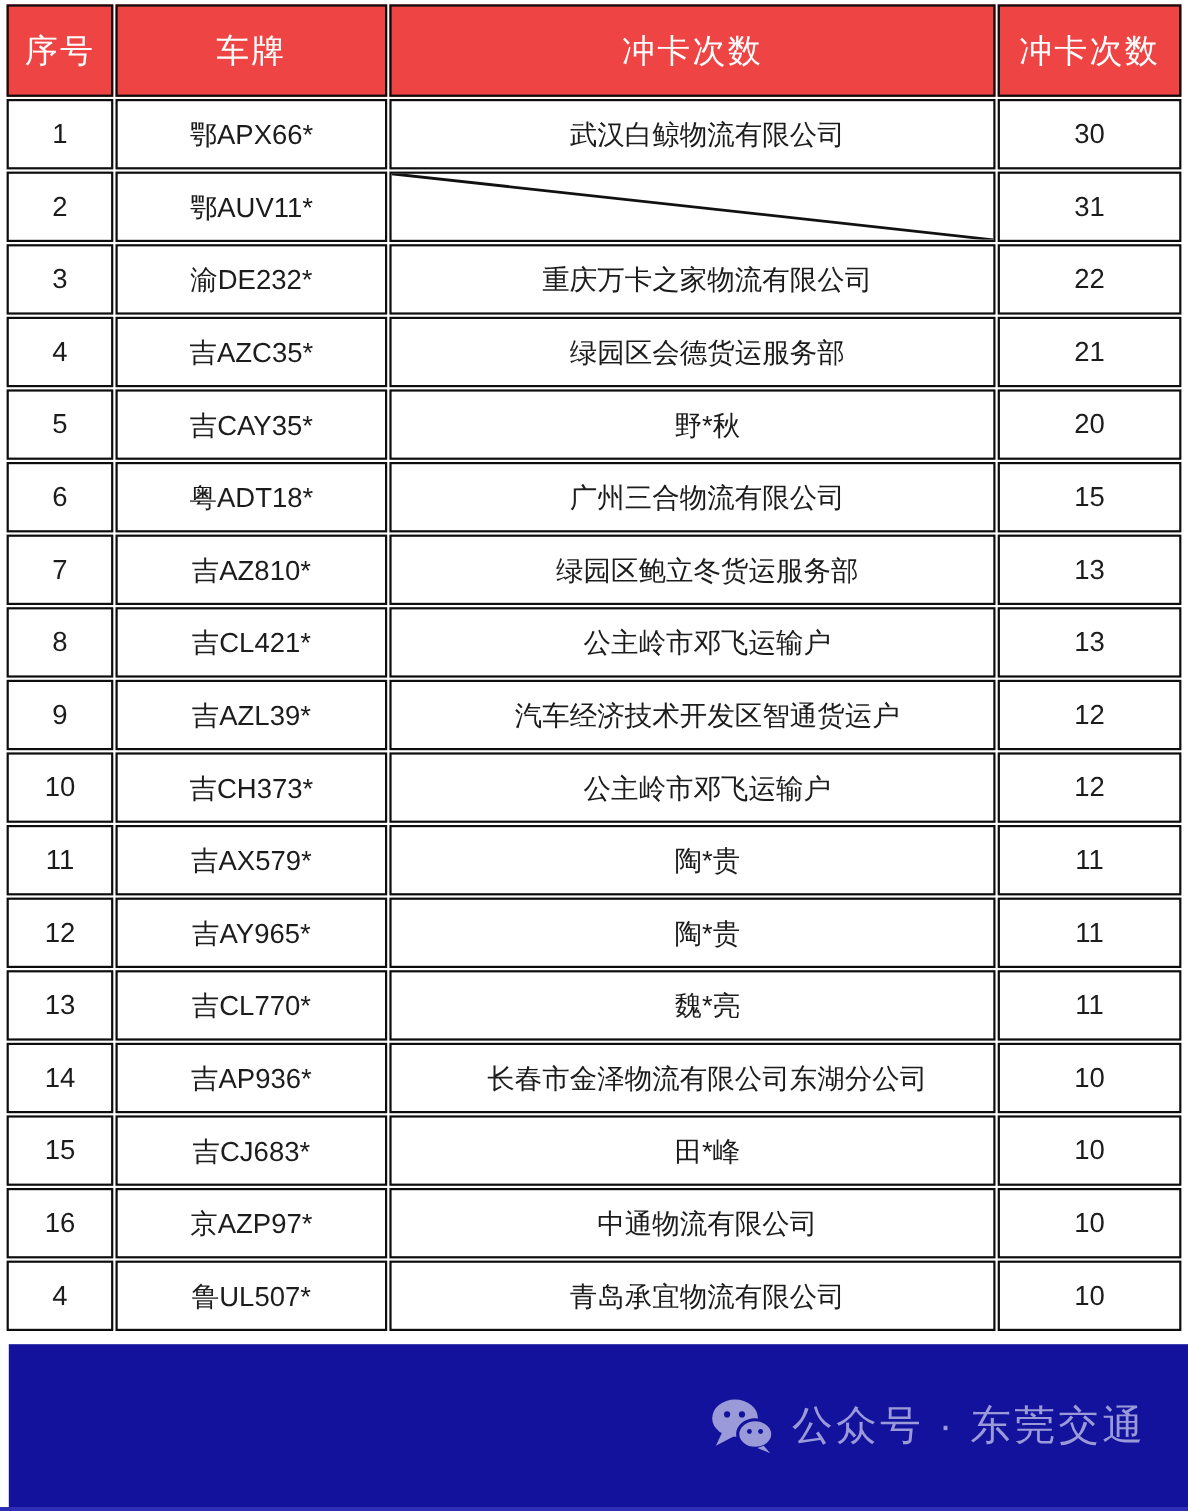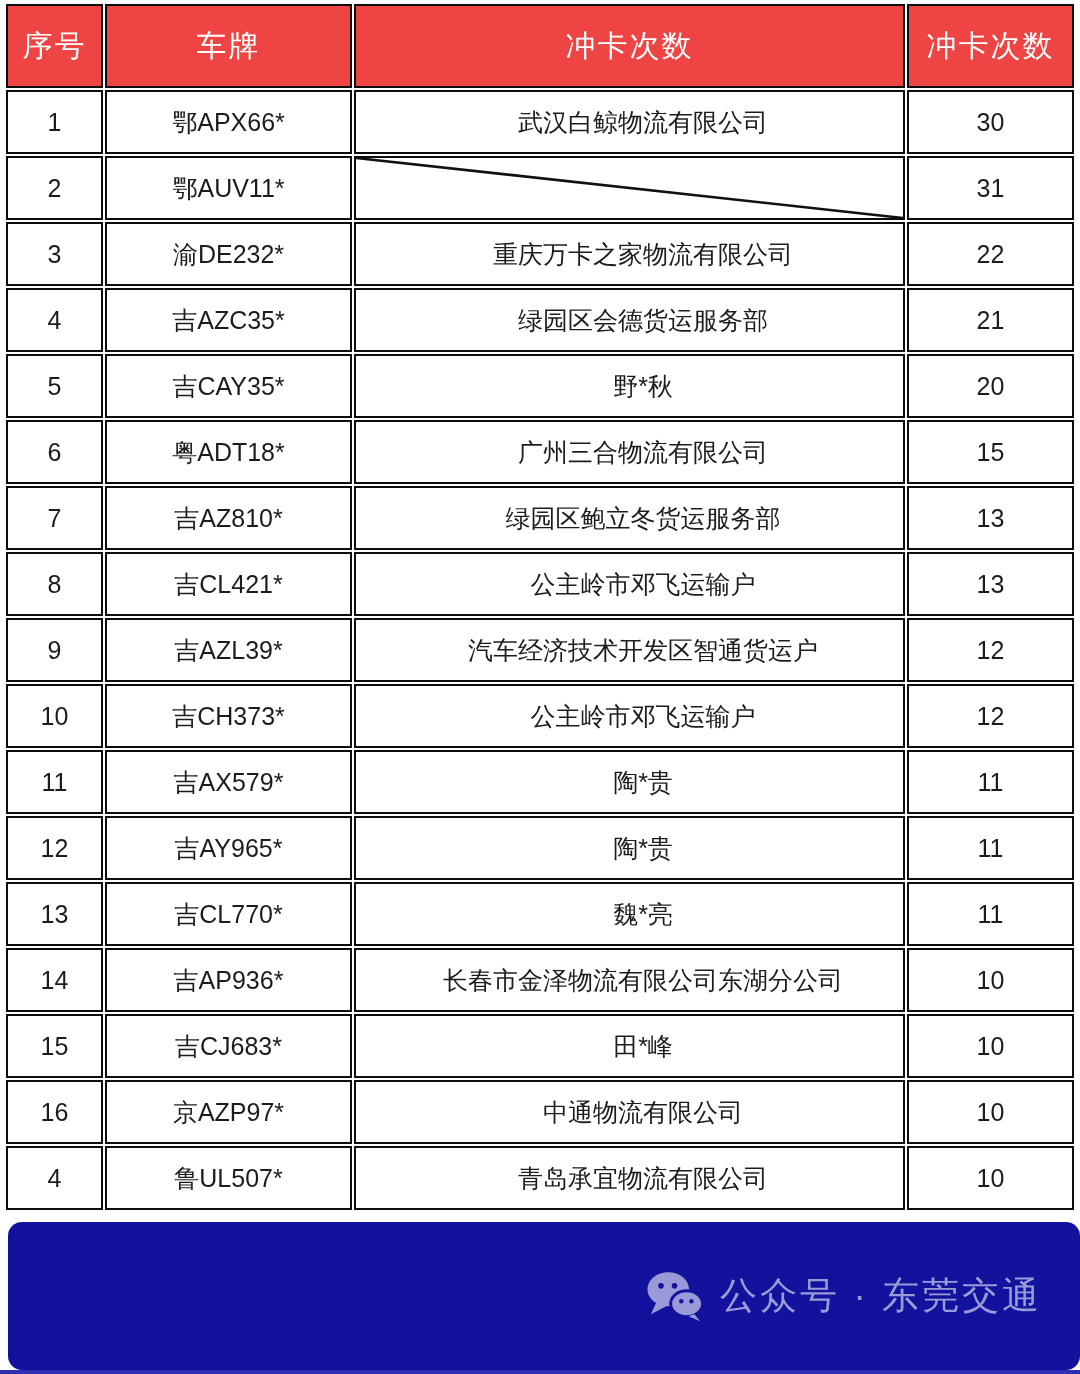--- a/index.html
+++ b/index.html
@@ -65,21 +65,20 @@
     flex-direction: column;
   }
   .footer-band {
     flex: 1 1 auto;
     margin-left: 8px;
     background: #12129c;
     display: flex;
     align-items: center;
     justify-content: flex-end;
     padding-right: 38px;
-    border-radius: 14px;
   }
   .footer-strip {
     height: 4px;
     background: #2e2eb5;
   }
   .footer-account {
     display: flex;
     align-items: center;
     gap: 16px;
   }

